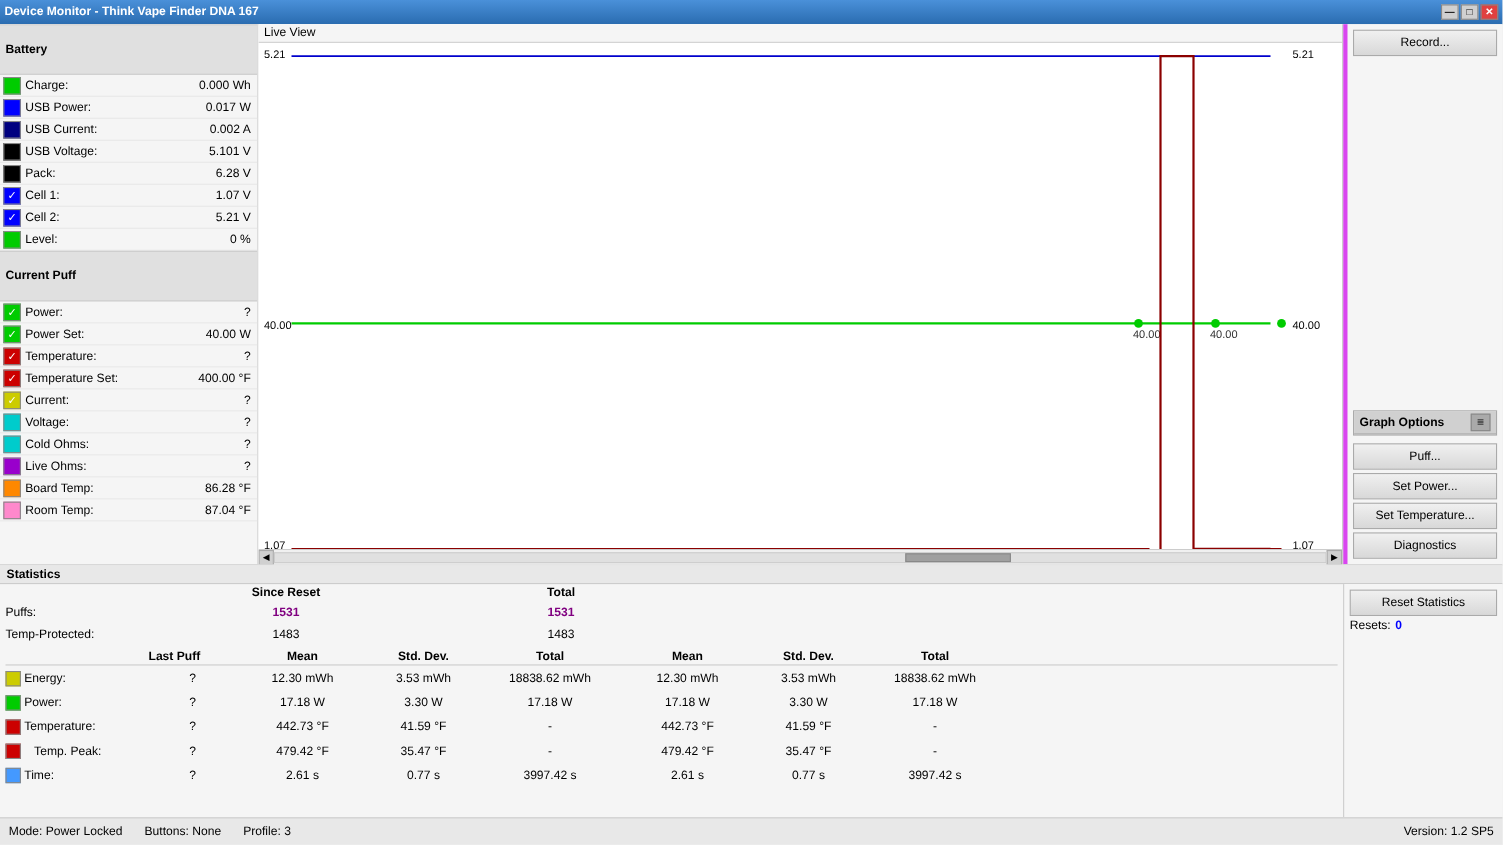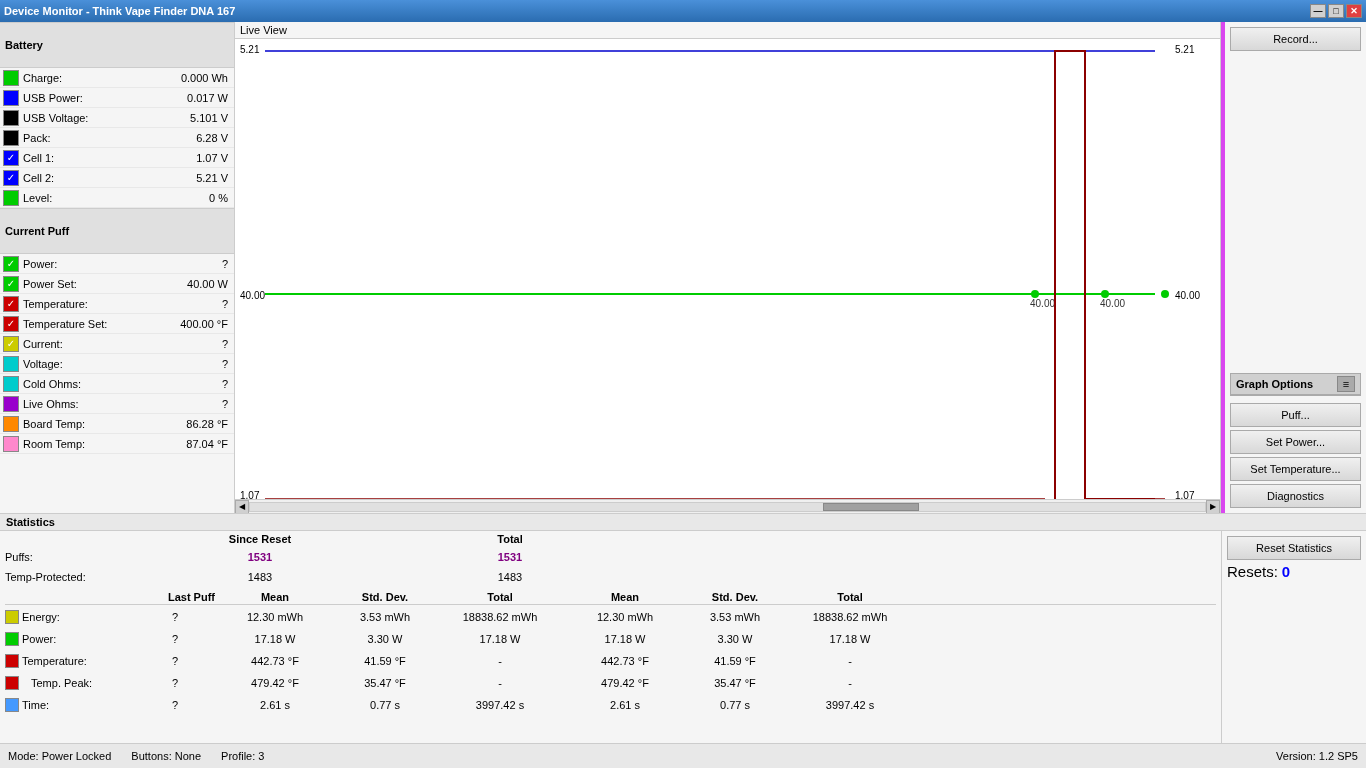--- a/index.html
+++ b/index.html
@@ -225,20 +225,25 @@
             <div class="row-checkbox cb-green"></div>
             <div class="row-label">Charge:</div>
             <div class="row-value">0.000 Wh</div>
           </div>
           <div class="row">
             <div class="row-checkbox cb-blue"></div>
             <div class="row-label">USB Power:</div>
             <div class="row-value">0.017 W</div>
           </div>
           <div class="row">
+            <div class="row-checkbox cb-darkblue"></div>
+            <div class="row-label">USB Current:</div>
+            <div class="row-value">0.002 A</div>
+          </div>
+          <div class="row">
             <div class="row-checkbox cb-black"></div>
             <div class="row-label">USB Voltage:</div>
             <div class="row-value">5.101 V</div>
           </div>
           <div class="row">
             <div class="row-checkbox cb-black"></div>
             <div class="row-label">Pack:</div>
             <div class="row-value">6.28 V</div>
           </div>
           <div class="row">
@@ -393,21 +398,21 @@
         </div>
 
         <div style="display: flex; align-items: center; height: 20px; font-size: 11px;">
           <div style="width: 130px;">Temp-Protected:</div>
           <div style="width: 250px; text-align: center;">1483</div>
           <div style="width: 250px; text-align: center;">1483</div>
         </div>
 
         <div style="display: flex; font-weight: bold; font-size: 11px; border-bottom: 1px solid #ccc; padding-bottom: 1px; margin-bottom: 1px; margin-top: 4px;">
           <div style="width: 130px;"></div>
-          <div style="width: 80px; text-align: right;">Last Puff</div>
+          <div style="width: 80px; text-align: left;">Last Puff</div>
           <div style="width: 120px; text-align: center;">Mean</div>
           <div style="width: 100px; text-align: center;">Std. Dev.</div>
           <div style="width: 130px; text-align: center;">Total</div>
           <div style="width: 120px; text-align: center;">Mean</div>
           <div style="width: 100px; text-align: center;">Std. Dev.</div>
           <div style="width: 130px; text-align: center;">Total</div>
         </div>
 
         <div id="stats-rows">
             <div style="display: flex; align-items: center; height: 22px; font-size: 11px;">
@@ -473,21 +478,21 @@
               <div style="width: 130px; text-align: center;">3997.42 s</div>
               <div style="width: 120px; text-align: center;">2.61 s</div>
               <div style="width: 100px; text-align: center;">0.77 s</div>
               <div style="width: 130px; text-align: center;">3997.42 s</div>
             </div>
           </div>
       </div>
 
       <div id="stats-right">
         <button class="right-btn">Reset Statistics</button>
-        <div style="font-size: 15px; display: flex; gap: 4px;">
+        <div style="font-size: 11px; display: flex; gap: 4px;">
           <span>Resets:</span>
           <span class="resets-label">0</span>
         </div>
       </div>
     </div>
   </div>
 
   <div id="statusbar">
     <span>Mode: Power Locked</span>
     <span>Buttons: None</span>

